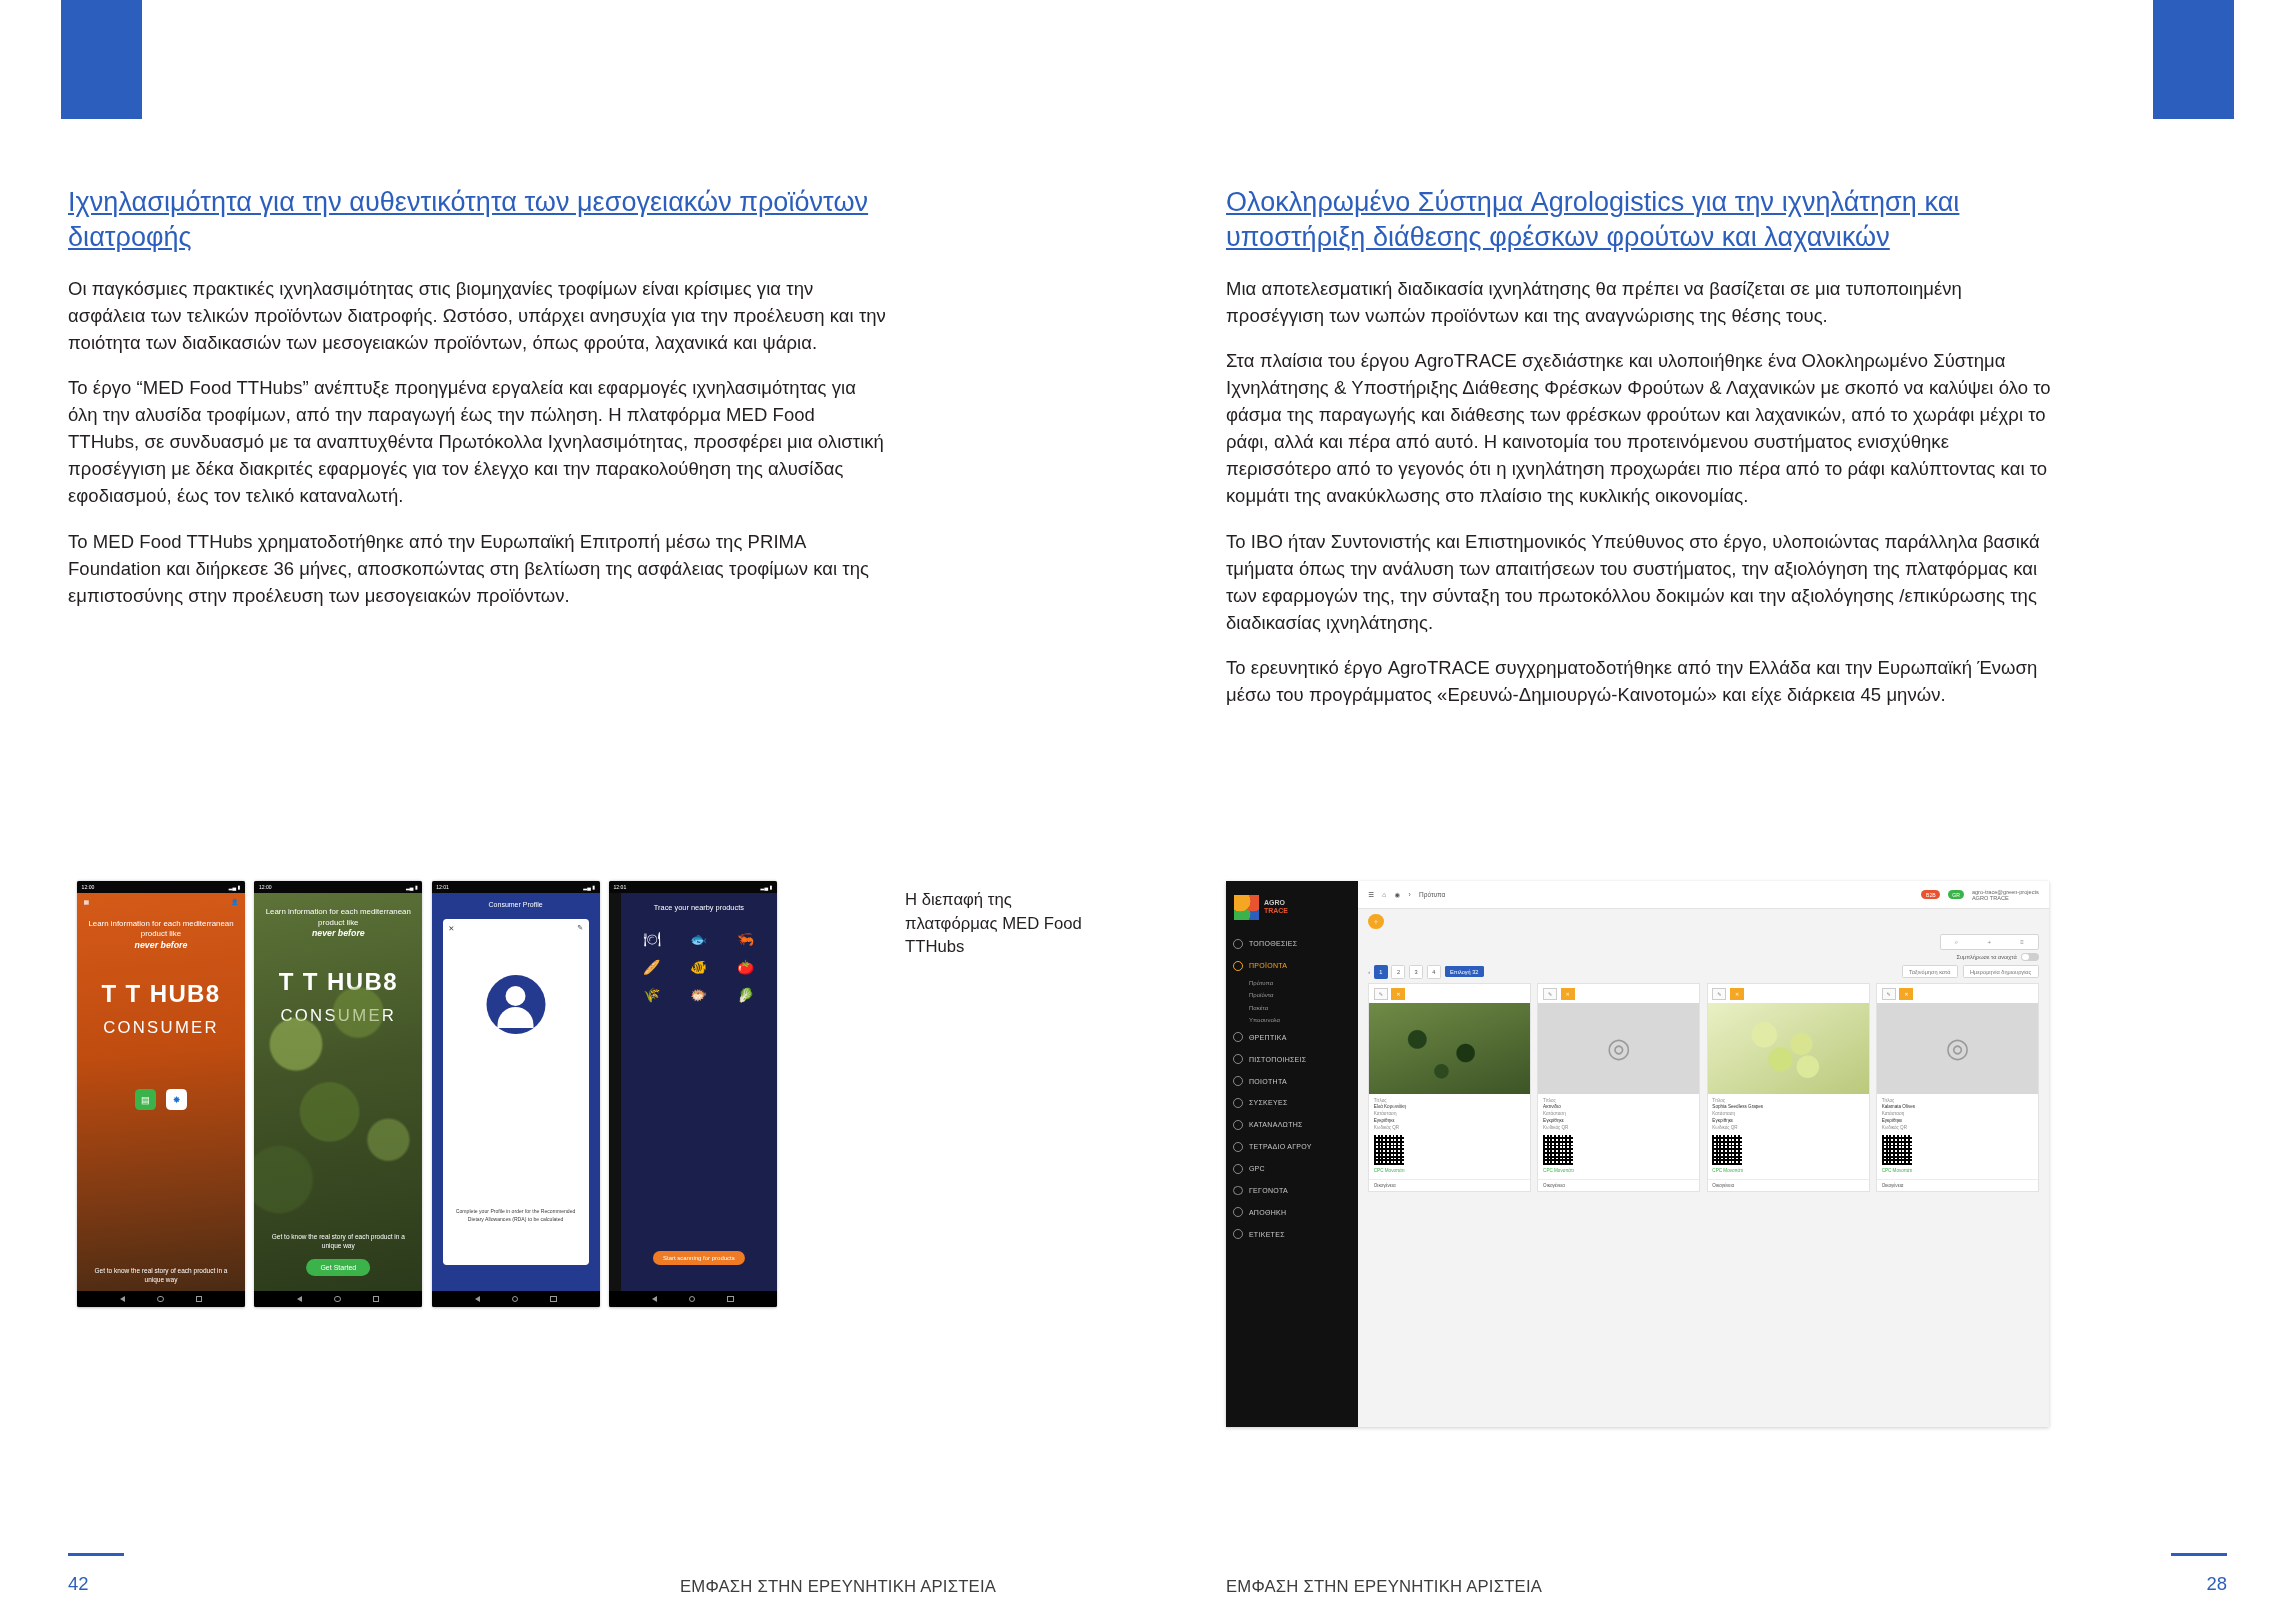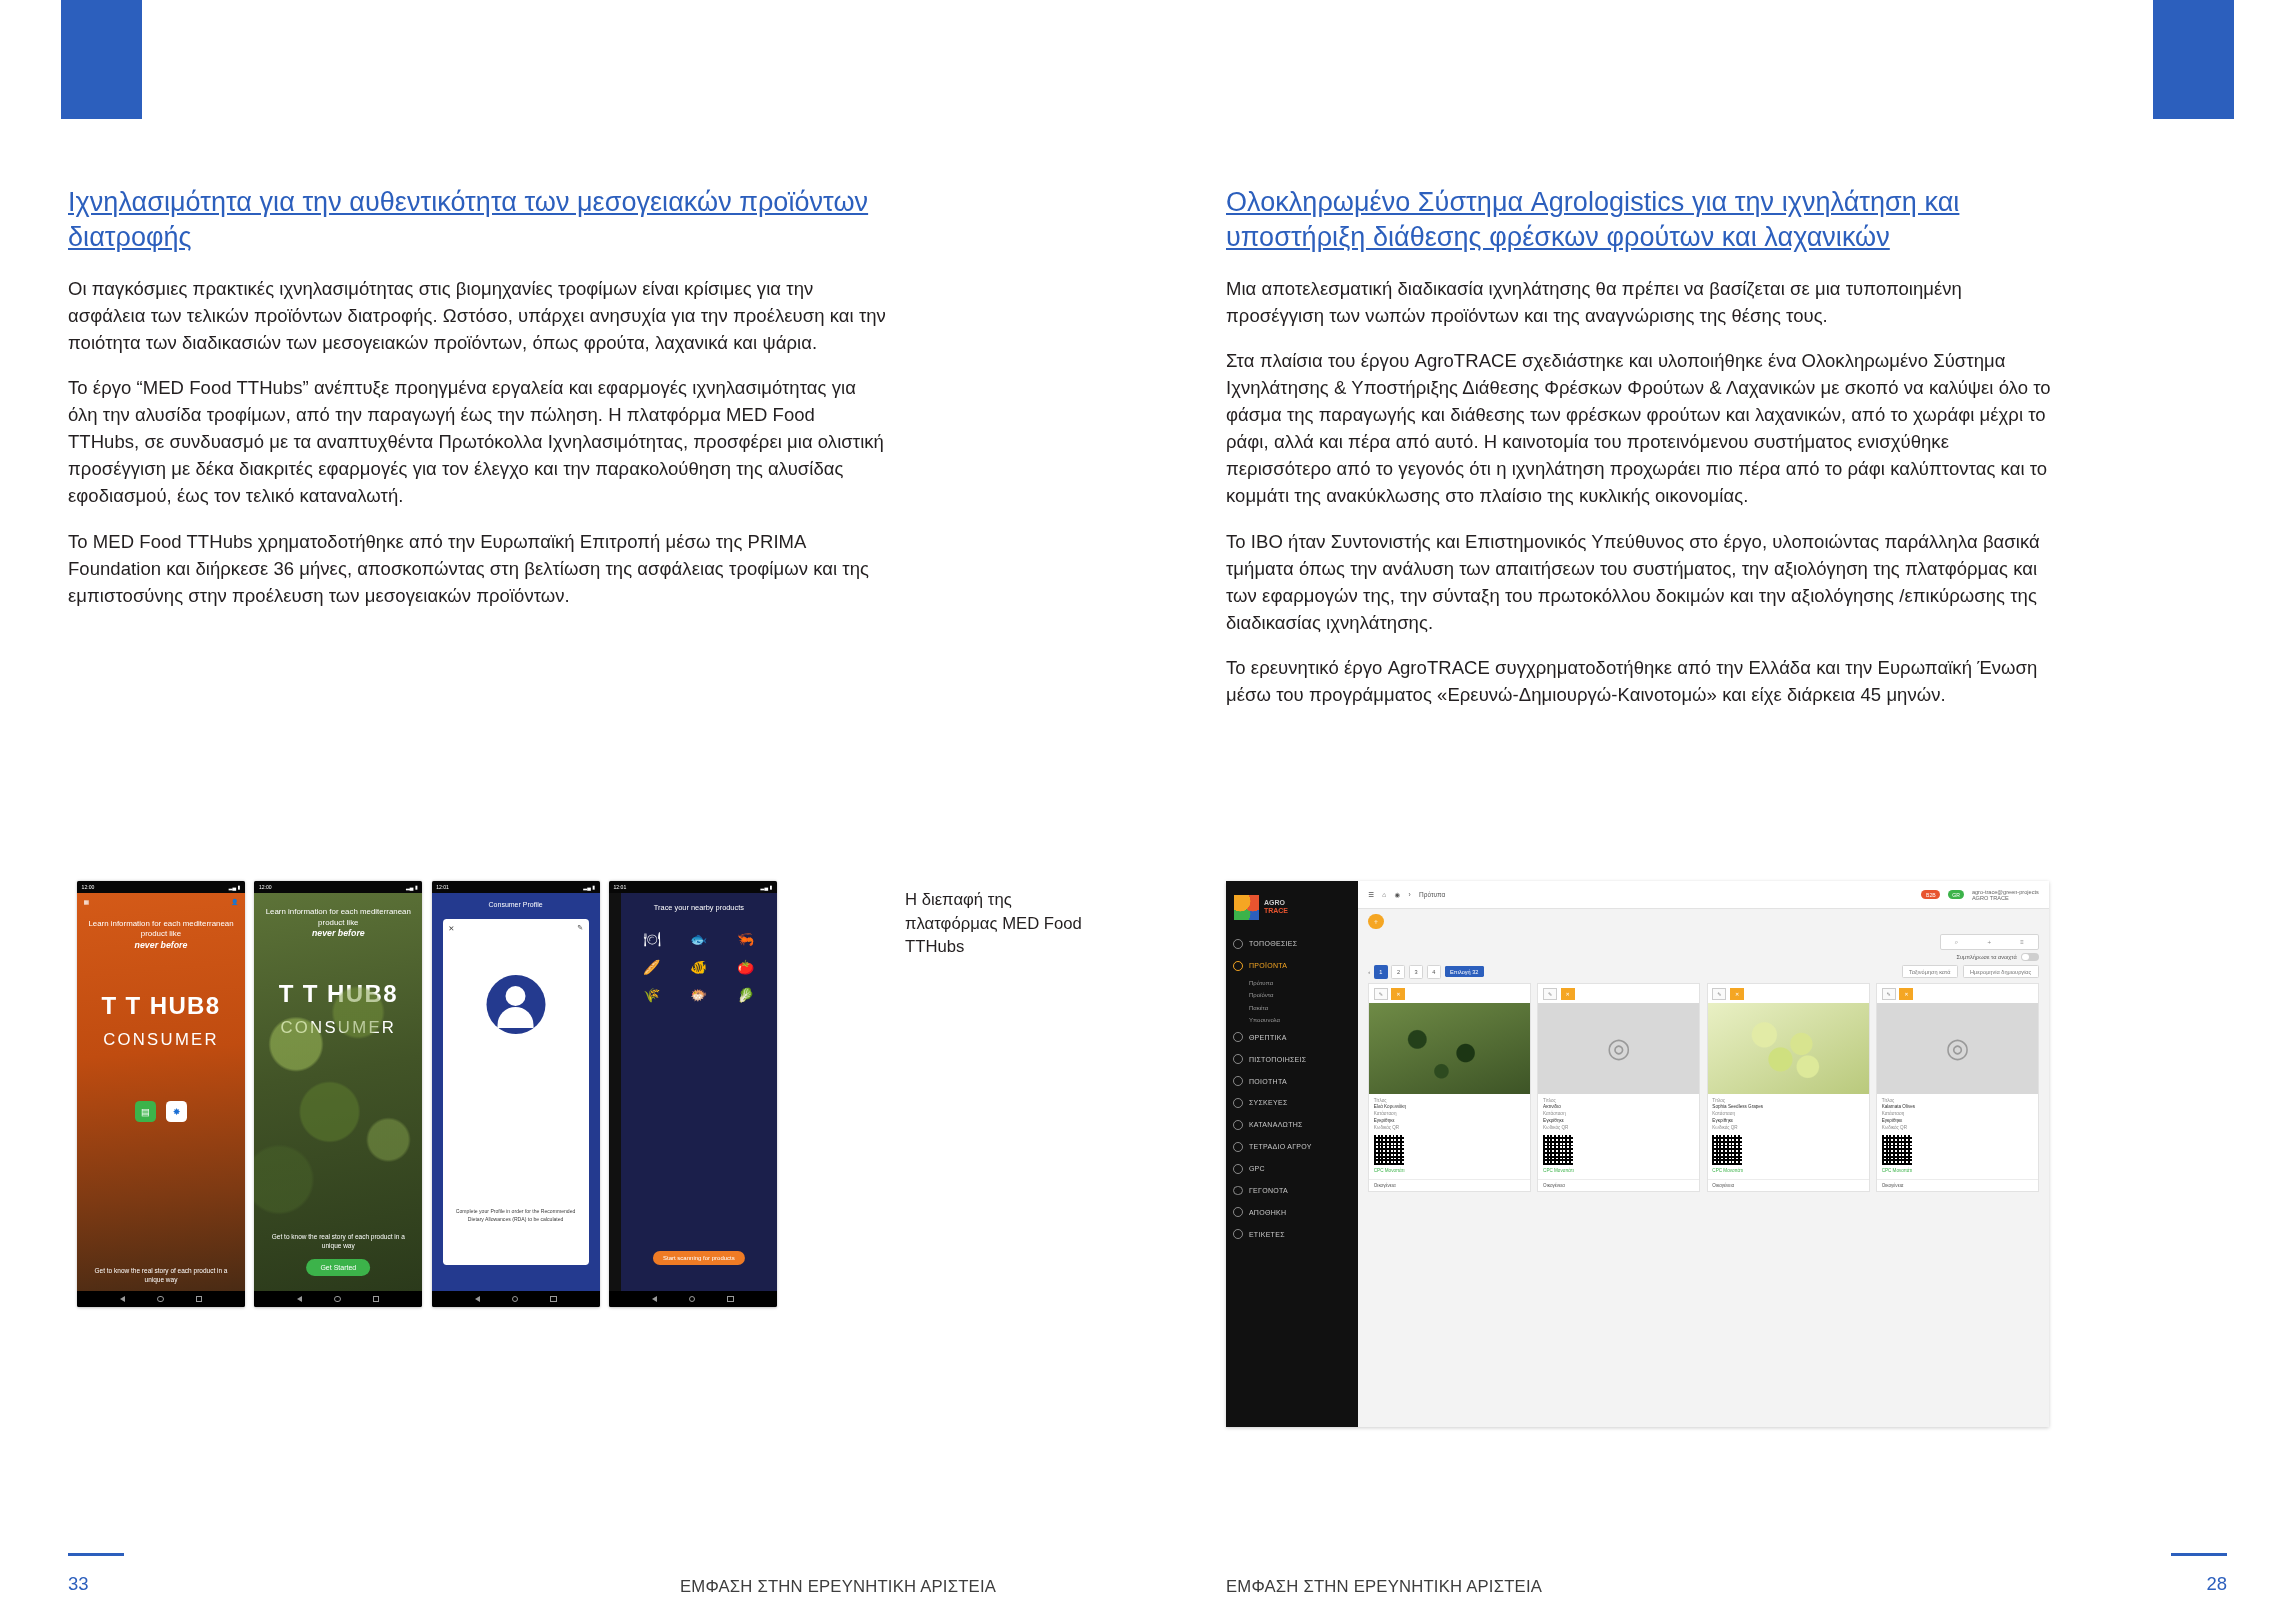--- a/index.html
+++ b/index.html
@@ -136,21 +136,21 @@
     padding: 4.6px 6.5px 0 6.5px;
     font-size: 6px;
   }
   .tagline {
     margin-top: 14px;
     font-size: 7.9px;
     line-height: 1.35;
     padding: 0 7.4px;
   }
   .tagline .em { font-style: italic; font-weight: bold; font-size: 8.8px; }
-  .brandblock { margin-top: 40px; }
+  .brandblock { margin-top: 28px; }
   .brand-t {
     font-size: 24px;
     font-weight: bold;
     letter-spacing: 1.4px;
   }
   .brand-consumer {
     font-size: 16.7px;
     letter-spacing: 2.3px;
     margin-top: 10.2px;
   }
@@ -770,19 +770,19 @@
           <div class="pfoot">Οικογένεια</div>
         </div>
 
       </div>
     </div>
   </div>
 
 
   <div class="footer-rule fr-left"></div>
   <div class="footer-rule fr-right"></div>
-  <div class="pgnum pgnum-left">33</div>
+  <div class="pgnum pgnum-left">42</div>
   <div class="pgnum pgnum-right">28</div>
   <div class="footer-text ft-left">ΕΜΦΑΣΗ ΣΤΗΝ ΕΡΕΥΝΗΤΙΚΗ ΑΡΙΣΤΕΙΑ</div>
   <div class="footer-text ft-right">ΕΜΦΑΣΗ ΣΤΗΝ ΕΡΕΥΝΗΤΙΚΗ ΑΡΙΣΤΕΙΑ</div>
 
 </div>
 
 
 </body></html>

